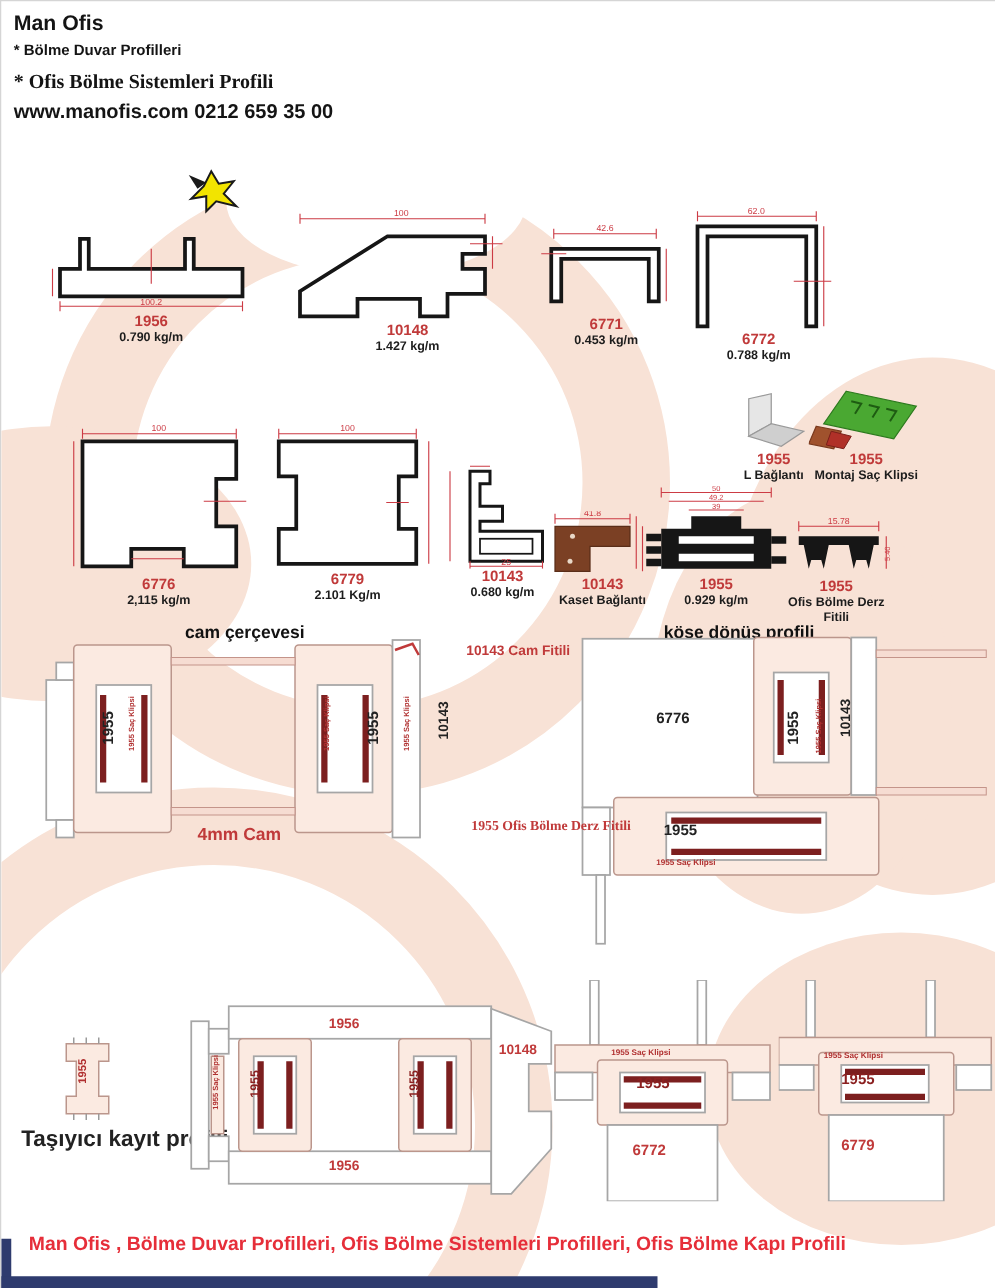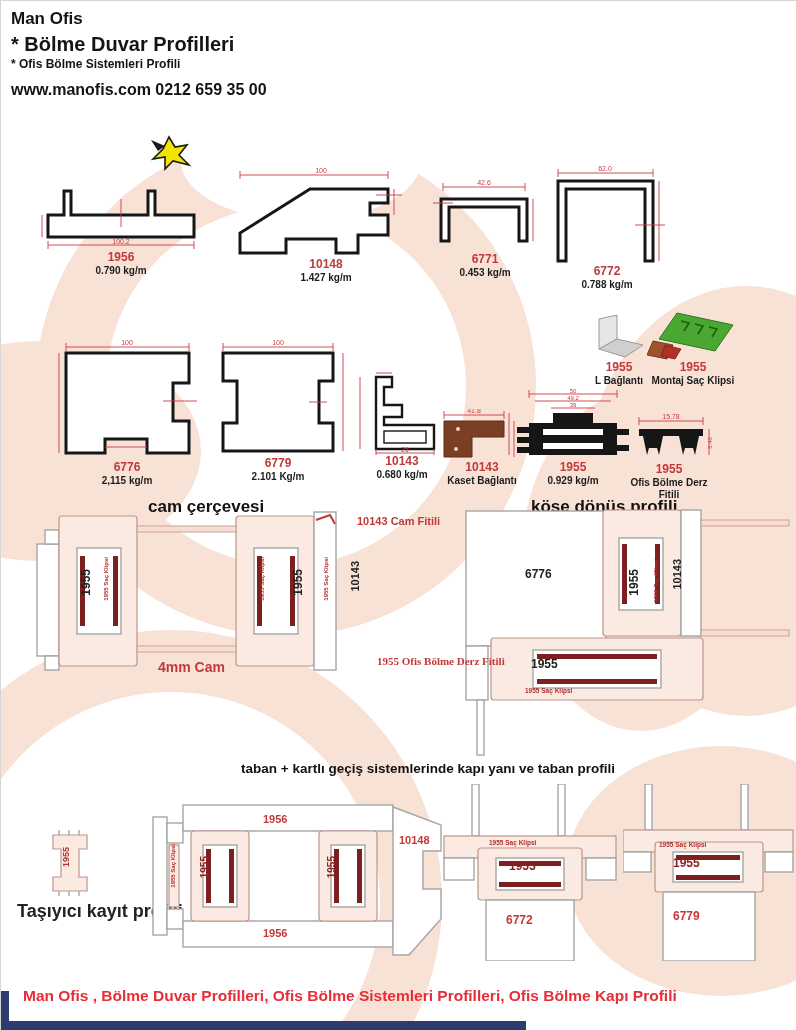--- a/index.html
+++ b/index.html
@@ -17,21 +17,21 @@
   .pf{fill:#ffffff;stroke:#161616;stroke-width:3;stroke-linejoin:miter;}
   .pf2{fill:#ffffff;stroke:#161616;stroke-width:2.4;stroke-linejoin:miter;}
   .blk{fill:#161616;stroke:none;}
   .dimln{stroke:#cc3b44;stroke-width:0.9;fill:none;}
   .dimtx{fill:#cc3b44;font-size:7px;text-anchor:middle;font-family:"Liberation Sans",sans-serif;}
   .fr{fill:#ffffff;stroke:#a6a6a6;stroke-width:1.4;}
   .frp{fill:#fbeae1;stroke:#bb968c;stroke-width:1.2;}
   .clip{fill:#7c1f1f;stroke:none;}
   .glass{fill:#f6dcd2;stroke:#c4948a;stroke-width:0.8;}
   
-  .sec-title{position:absolute;font-weight:bold;font-size:17px;color:#111;white-space:nowrap;}
+  .sec-title{position:absolute;font-weight:bold;font-size:14px;color:#111;white-space:nowrap;}
   .lbl-red{position:absolute;color:#c03a3a;font-weight:bold;white-space:nowrap;}
   .lbl-blk{position:absolute;color:#222;font-weight:bold;white-space:nowrap;}
   .lbl-dred{position:absolute;color:#8b2020;font-weight:bold;white-space:nowrap;}
   .vtext{position:absolute;writing-mode:vertical-rl;transform:rotate(180deg);white-space:nowrap;}
   .v-blk{color:#222;font-weight:bold;}
   .v-red{color:#b03030;font-weight:bold;}
   .tinyred{font-size:6px;color:#b03030;font-weight:bold;}
   .footer-text{position:absolute;color:#e62e39;font-weight:bold;font-size:15.5px;white-space:nowrap;}
   .bar{position:absolute;background:#2e3b6e;}
 </style>
@@ -46,22 +46,22 @@
     <ellipse cx="40" cy="450" rx="160" ry="110" fill="#f8e2d6"></ellipse>
     <ellipse cx="745" cy="500" rx="165" ry="215" fill="#f8e2d6"></ellipse>
     <ellipse cx="640" cy="560" rx="120" ry="170" fill="#f8e2d6"></ellipse>
     <ellipse cx="720" cy="870" rx="155" ry="125" fill="#f8e2d6"></ellipse>
     <ellipse cx="300" cy="160" rx="120" ry="60" fill="#ffffff"></ellipse>
   </svg>
 
   <div class="abs" style="left:0;top:0;width:796px;height:988px;z-index:1;">
 
     <div class="hdr-line" style="top:8px;font-size:17px;">Man Ofis</div>
-    <div class="hdr-line" style="top:32px;font-size:20px;">* Bölme Duvar Profilleri</div>
-    <div class="hdr-line" style="top:56px;font-size:12px;">* Ofis Bölme Sistemleri Profili</div>
+    <div class="hdr-line" style="top:32px;font-size:12px;">* Bölme Duvar Profilleri</div>
+    <div class="hdr-line" style="top:56px;font-size:16px;font-family:Liberation Serif, serif;">* Ofis Bölme Sistemleri Profili</div>
     <div class="hdr-line" style="top:80px;font-size:16px;">www.manofis.com 0212 659 35 00</div>
 
     <svg class="abs" style="left:142px;top:134px;" width="52" height="36" viewBox="0 0 52 36">
       <polygon points="26,2 32,12 44,10 36,20 46,30 30,26 22,34 22,22 10,24 20,14" fill="#f2e400" stroke="#1a1a1a" stroke-width="1.6"></polygon>
       <path d="M8,5 L22,11 L15,16 Z" fill="#1a1a1a"></path>
     </svg>
 
     <div class="card" style="left:35px;top:170px;width:170px;">
       <svg class="draw" width="170" height="80" viewBox="0 0 170 80">
         <path class="pf" d="M12,44 H28 V20 H35 V44 H112 V20 H119 V44 H158 V66 H12 Z"></path>
@@ -229,21 +229,21 @@
       <rect class="glass" x="106" y="20" width="99" height="6"></rect>
       <rect class="glass" x="106" y="140" width="99" height="6"></rect>
       <path d="M285,14 l14,-5 l5,9" stroke="#c03a3a" fill="none" stroke-width="2"></path>
     </svg>
 
     <div class="vtext v-blk" style="left:78px;top:568px;font-size:12px;">1955</div>
     <div class="vtext tinyred" style="left:102px;top:556px;">1955 Saç Klipsi</div>
     <div class="vtext v-blk" style="left:290px;top:568px;font-size:12px;">1955</div>
     <div class="vtext tinyred" style="left:258px;top:556px;">1955 Saç Klipsi</div>
     <div class="vtext tinyred" style="left:322px;top:556px;">1955 Saç Klipsi</div>
-    <div class="lbl-red" style="left:356px;top:514px;font-size:11px;">10143 Cam Fitili</div>
+    <div class="lbl-red" style="left:372px;top:514px;font-size:11px;">10143 Cam Fitili</div>
     <div class="vtext v-blk" style="left:348px;top:560px;font-size:11px;color:#222;">10143</div>
     <div class="lbl-red" style="left:157px;top:658px;font-size:14px;">4mm Cam</div>
 
     <div class="sec-title" style="left:502px;top:496px;margin-left:28px;">köşe dönüş profili</div>
 
     <svg class="abs" style="left:450px;top:503px;" width="346" height="255" viewBox="0 0 346 255">
       <rect class="fr" x="15" y="7" width="140" height="135"></rect>
       <rect class="frp" x="152" y="6" width="78" height="126" rx="3"></rect>
       <rect class="fr" x="168" y="34" width="44" height="72"></rect>
       <rect class="clip" x="171" y="40" width="5" height="60"></rect>
@@ -260,21 +260,20 @@
     </svg>
 
     <div class="lbl-blk" style="left:524px;top:566px;font-size:12px;">6776</div>
     <div class="lbl-blk" style="left:530px;top:656px;font-size:12px;">1955</div>
     <div class="lbl-red" style="left:524px;top:686px;font-size:6.5px;color:#b03030;">1955 Saç Klipsi</div>
     <div class="vtext v-blk" style="left:626px;top:568px;font-size:12px;">1955</div>
     <div class="vtext tinyred" style="left:652px;top:558px;">1955 Saç Klipsi</div>
     <div class="vtext v-blk" style="left:670px;top:558px;font-size:11px;color:#222;">10143</div>
     <div class="lbl-red" style="left:376px;top:654px;font-size:11px;font-family:Liberation Serif, serif;">1955 Ofis Bölme Derz Fitili</div>
 
-    <div class="sec-title" style="left:240px;top:760px;font-size:13.5px;">taban + kartlı geçiş sistemlerinde kapı yanı ve taban profili</div>
 
     <svg class="abs" style="left:38px;top:826px;" width="62" height="72" viewBox="0 0 62 72">
       <path class="frp" d="M14,8 H48 V22 H40 V50 H48 V64 H14 V50 H22 V22 H14 Z"></path>
       <path d="M20,3 v5 M30,3 v5 M40,3 v5 M20,64 v5 M30,64 v5 M40,64 v5" stroke="#9a9a9a" stroke-width="1.2"></path>
     </svg>
     <div class="vtext v-red" style="left:60px;top:846px;font-size:9px;">1955</div>
     <div class="lbl-blk" style="left:16px;top:900px;font-size:18px;">Taşıyıcı kayıt profili</div>
 
     <svg class="abs" style="left:150px;top:792px;" width="295" height="170" viewBox="0 0 295 170">
       <rect class="fr" x="2" y="24" width="14" height="118"></rect>

